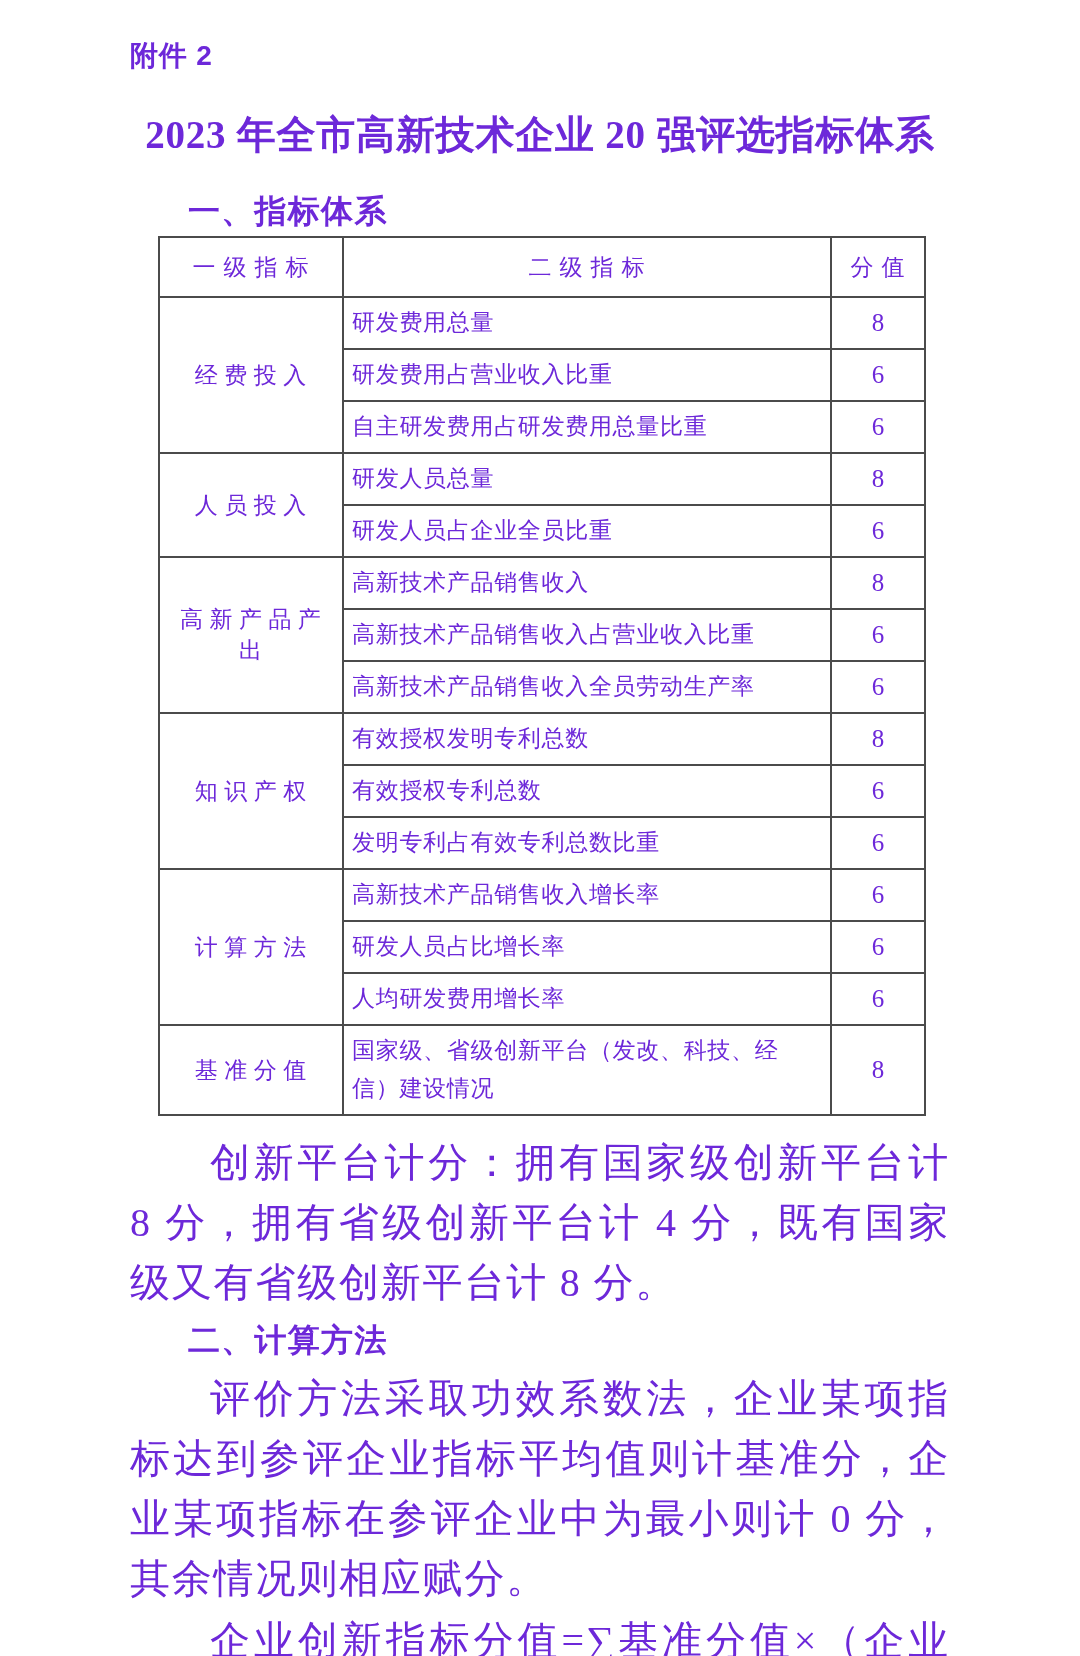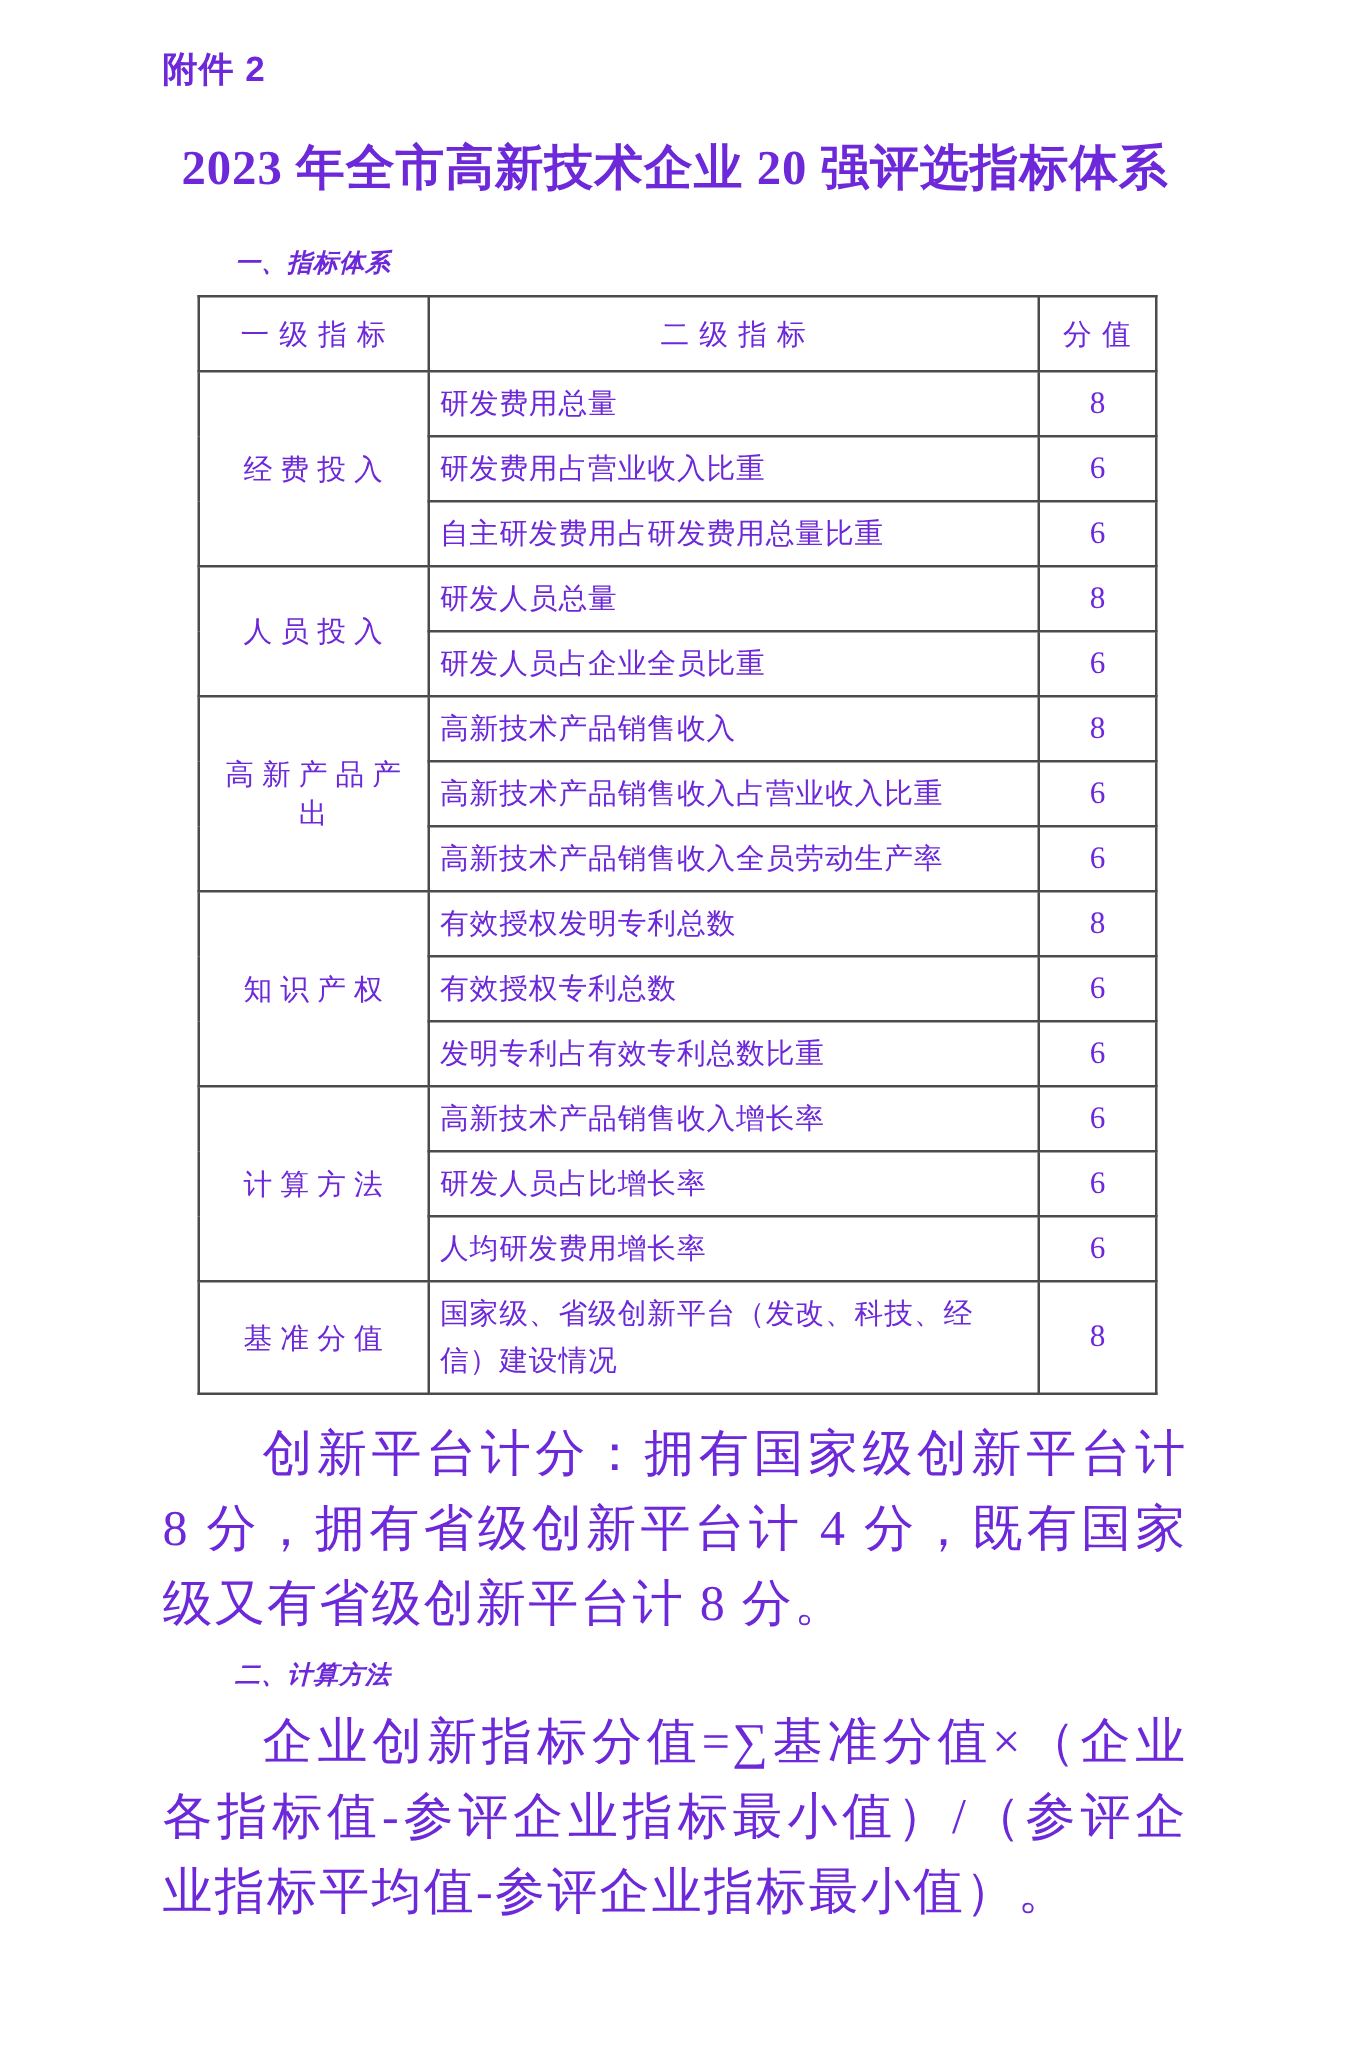--- a/index.html
+++ b/index.html
@@ -33,24 +33,23 @@
     font-weight: 700;
     font-size: 39px;
     line-height: 46px;
     letter-spacing: 0.02em;
   }
   .section-heading {
     margin-left: 130px;
     padding-left: 58px;
     font-family: "Liberation Sans", "DejaVu Sans", sans-serif;
     font-weight: 700;
-    font-size: 20px;
+    font-size: 32px;
     line-height: 42px;
     letter-spacing: 0.04em;
-    font-style: italic;
   }
   .section-heading.first {
     margin-top: 32px;
   }
   .section-heading.second {
     margin-top: 6px;
   }
   table.indicator-table {
     margin-left: 158px;
     margin-top: 4px;
@@ -195,16 +194,17 @@
           <td class="indicator-cell">国家级、省级创新平台（发改、科技、经信）建设情况</td>
           <td class="score-cell">8</td>
         </tr>
       </tbody>
   </table>
 
   <p class="body-para note">创新平台计分：拥有国家级创新平台计 8 分，拥有省级创新平台计 4 分，既有国家级又有省级创新平台计 8 分。</p>
 
   <div class="section-heading second">二、计算方法</div>
 
+  <p class="body-para method1">评价方法采取功效系数法，企业某项指标达到参评企业指标平均值则计基准分，企业某项指标在参评企业中为最小则计 0 分，其余情况则相应赋分。</p>
 
   <p class="body-para method2">企业创新指标分值=∑基准分值×（企业各指标值-参评企业指标最小值）/（参评企业指标平均值-参评企业指标最小值）。</p>
 
 </div>
 
 </body></html>

